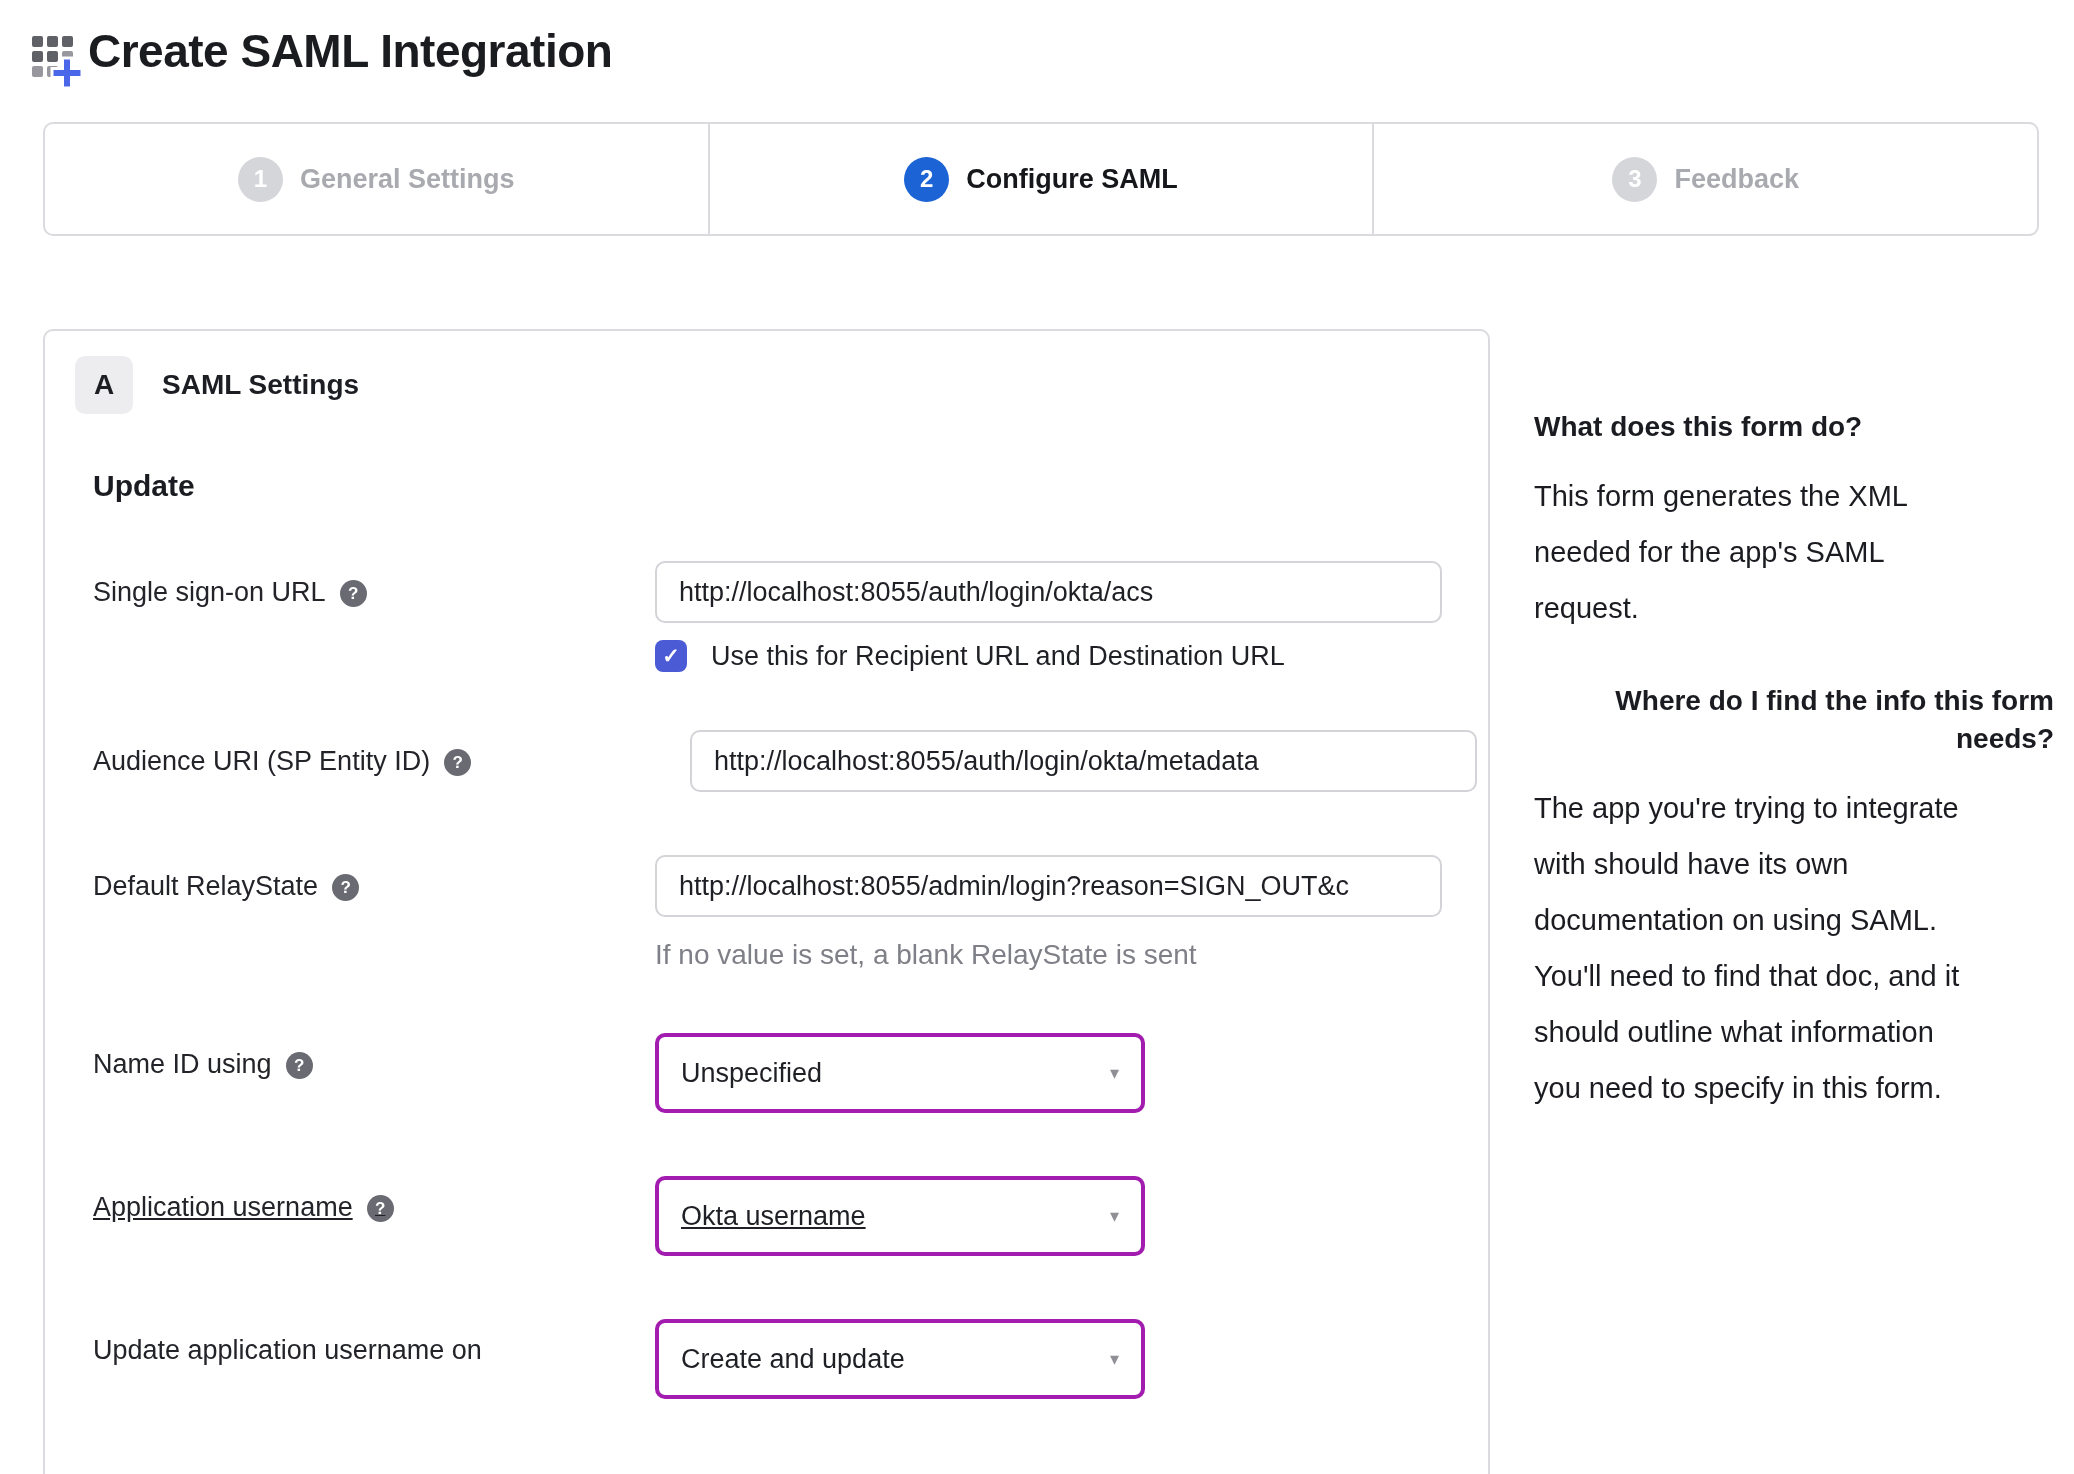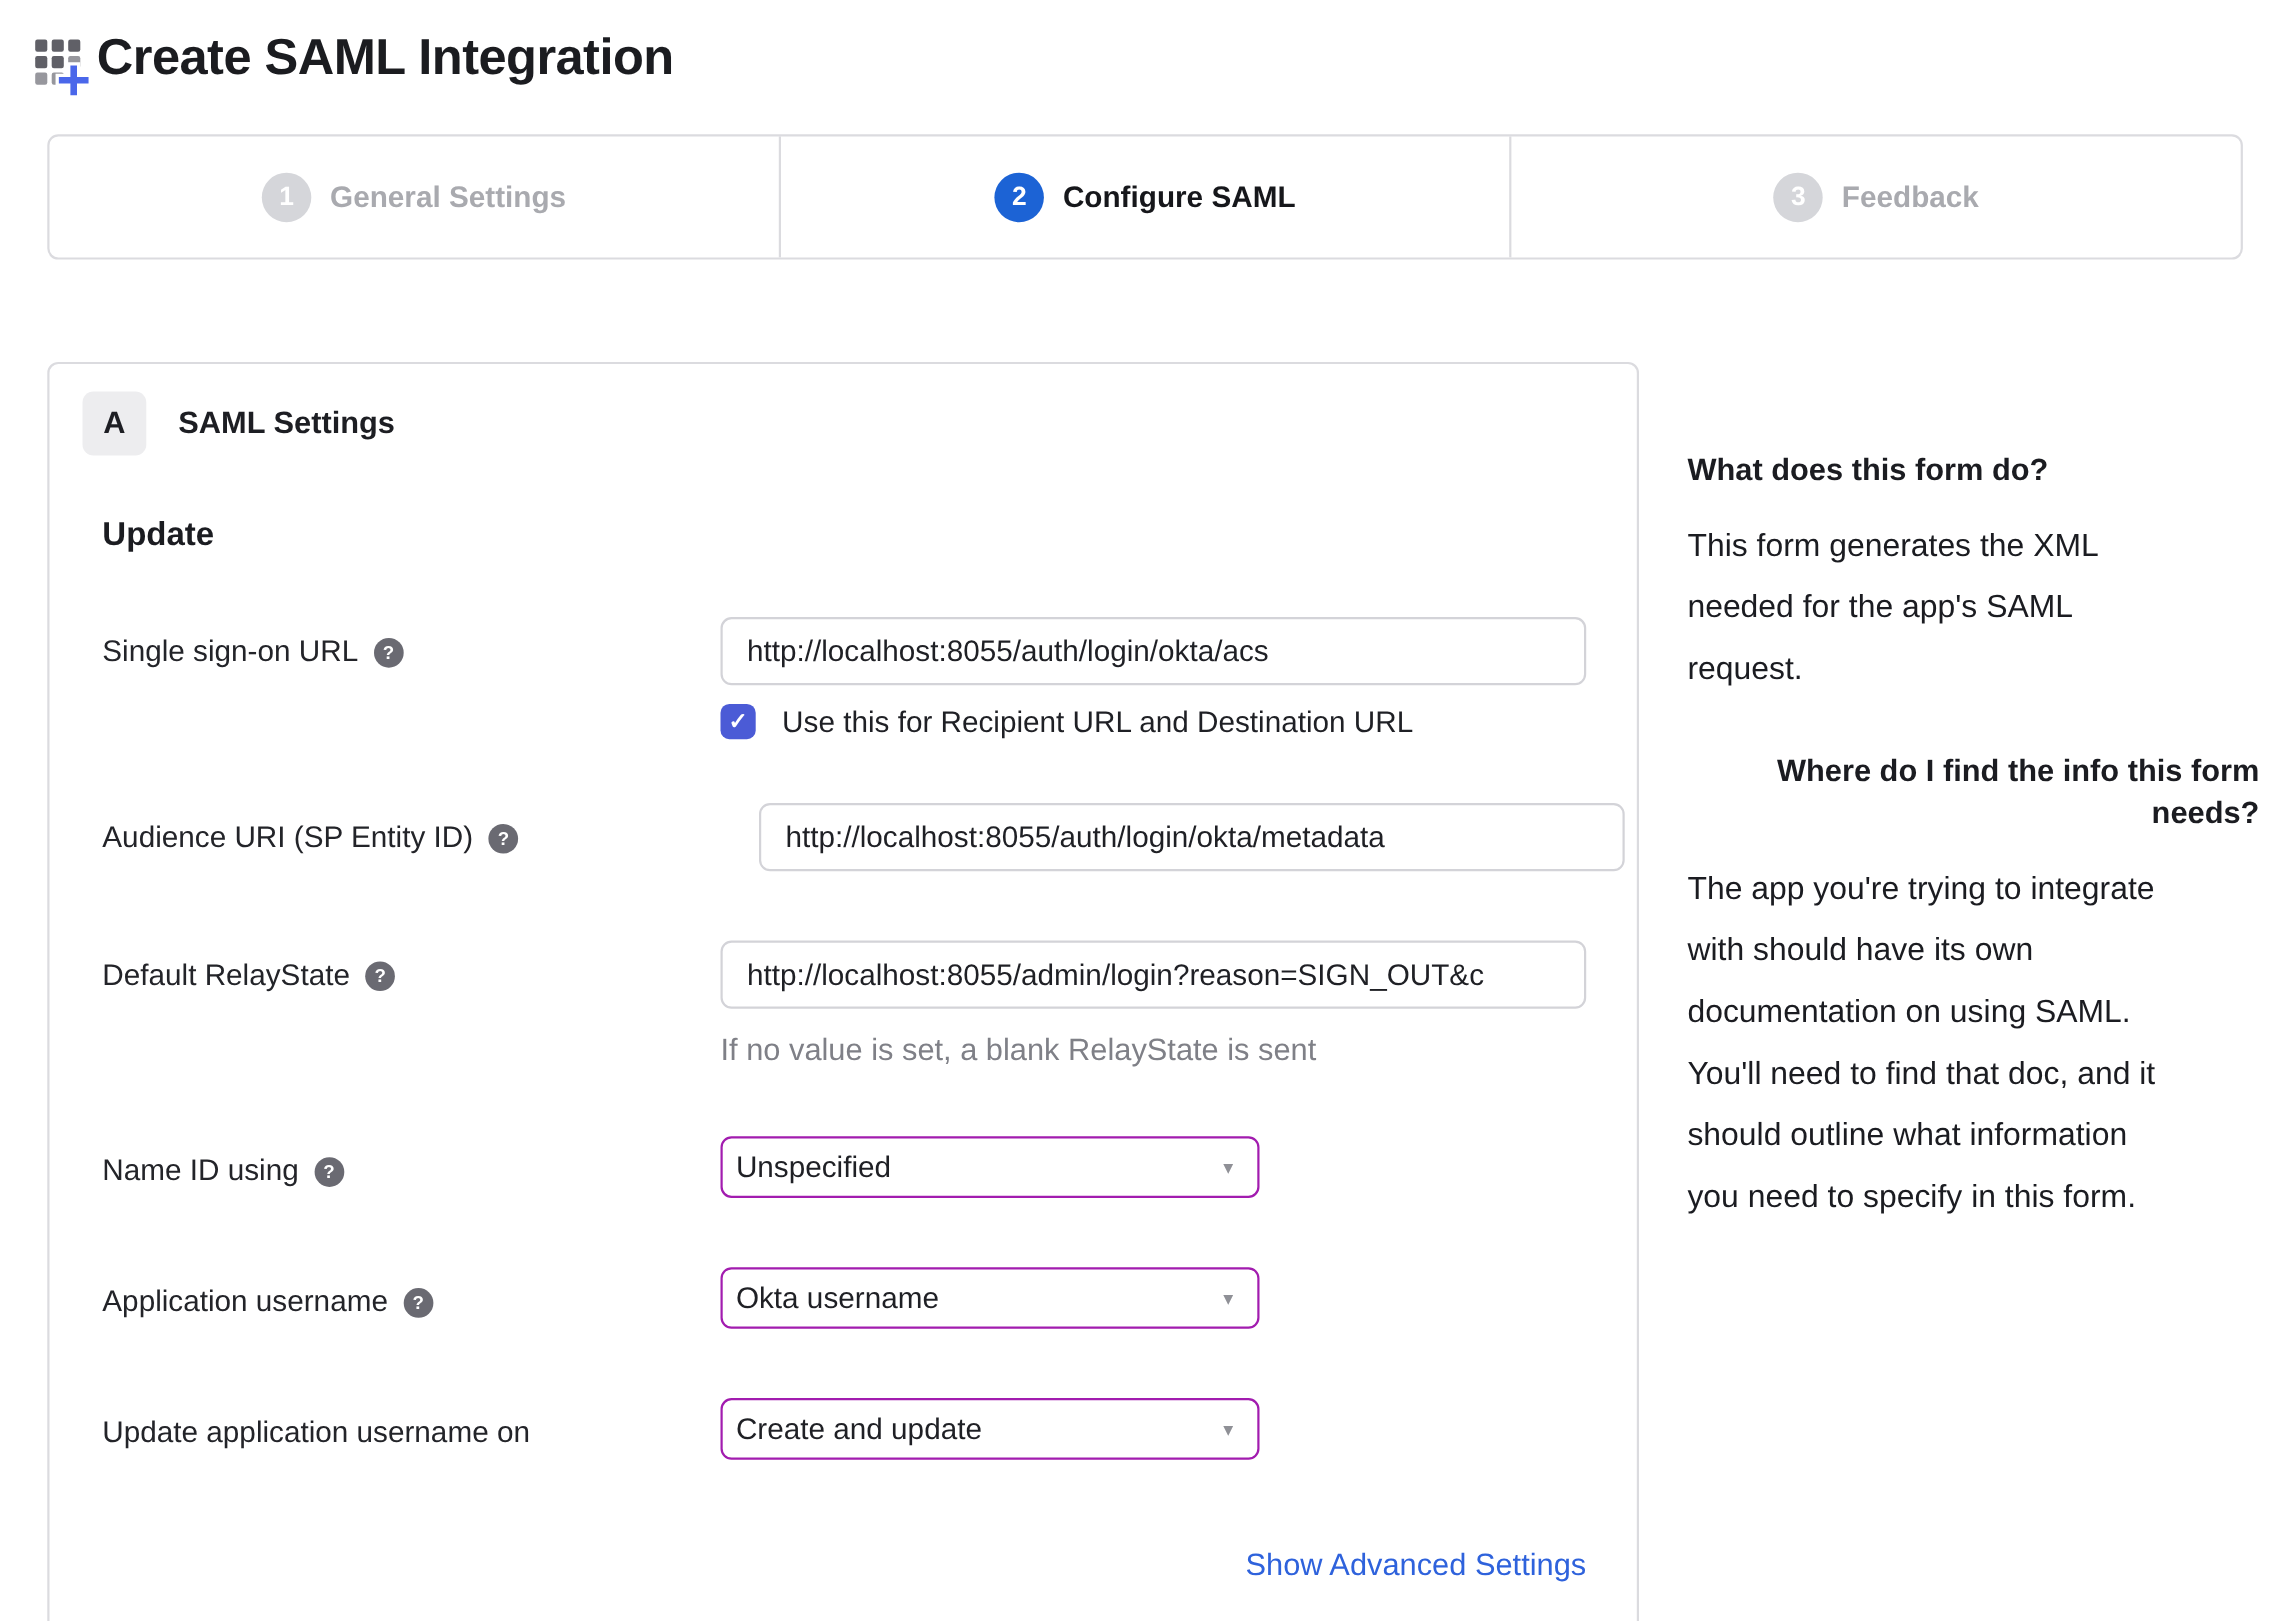--- a/index.html
+++ b/index.html
@@ -52,22 +52,22 @@
     padding:0 22px; font-size:27px; color:#1f2025; font-family:"Liberation Sans", sans-serif;
     background:#fff; outline:none; }
 
   .checkbox-row { display:flex; align-items:center; gap:24px; margin:17px 0 0 562px; }
   .checkbox { width:32px; height:32px; border-radius:8px; background:#4b5bd6; color:#fff;
     display:flex; align-items:center; justify-content:center; font-size:21px; font-weight:bold; cursor:pointer; }
   .checkbox-label { font-size:27px; color:#1f2025; }
 
   .input-help { margin-top:22px; font-size:28px; color:#7f8087; }
 
-  .select { position:relative; width:490px; height:56px; border:2px solid #a21caf; border-radius:10px;
-    display:flex; align-items:center; padding:0 12px; font-size:27px; color:#1f2025; background:#fff; cursor:pointer; }
+  .select { position:relative; width:490px; height:80px; border:4px solid #a21caf; border-radius:10px;
+    display:flex; align-items:center; padding:0 22px; font-size:27px; color:#1f2025; background:#fff; cursor:pointer; }
   .caret { position:absolute; right:22px; top:50%; transform:translateY(-50%);
     color:#8f9096; font-size:18px; }
 
   .advanced-row { margin-top:80px; width:1349px; text-align:right; }
   .advanced-link { font-size:28px; color:#2e62dc; text-decoration:none; cursor:pointer; }
 
   
   .sidebar { width:520px; margin-left:44px; padding-top:79px; }
   .sb-h { font-size:28px; font-weight:bold; color:#1b1c21; line-height:38px; white-space:pre-line; }
   .sb-p { margin-top:22px; font-size:29px; color:#1b1c21; line-height:56px; white-space:pre-line; }
@@ -165,21 +165,21 @@
           <span class="help-icon">?</span>
         </div>
         <div class="row-control">
           <div class="select">
             <span>Unspecified</span>
             <span class="caret">▾</span>
           </div>
         </div>
       </div>
 
-      <div class="row" style="margin-top:63px;">
+      <div class="row" style="margin-top:63px;text-decoration:underline;">
         <div class="row-label">
           <span>Application username</span>
           <span class="help-icon">?</span>
         </div>
         <div class="row-control">
           <div class="select">
             <span>Okta username</span>
             <span class="caret">▾</span>
           </div>
         </div>

